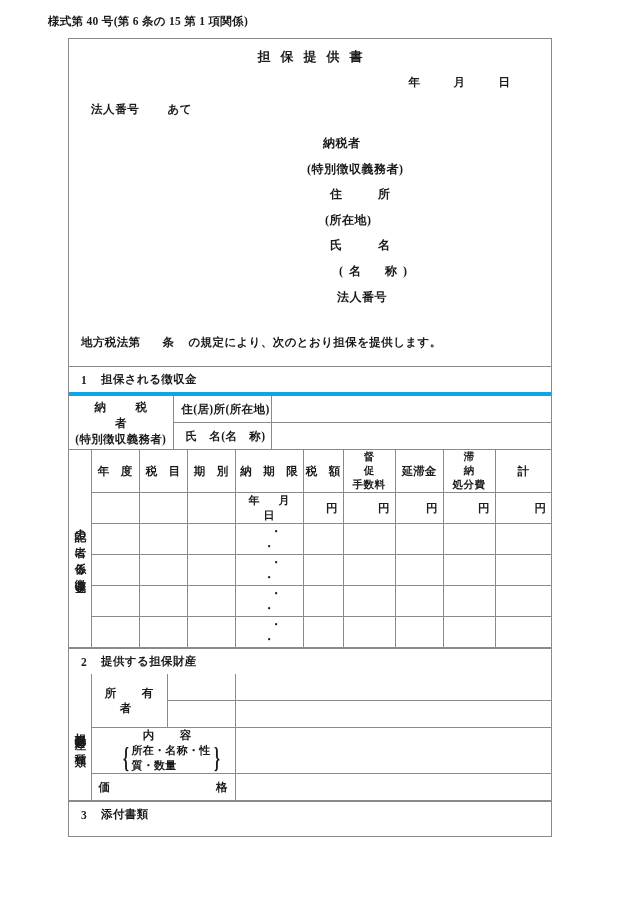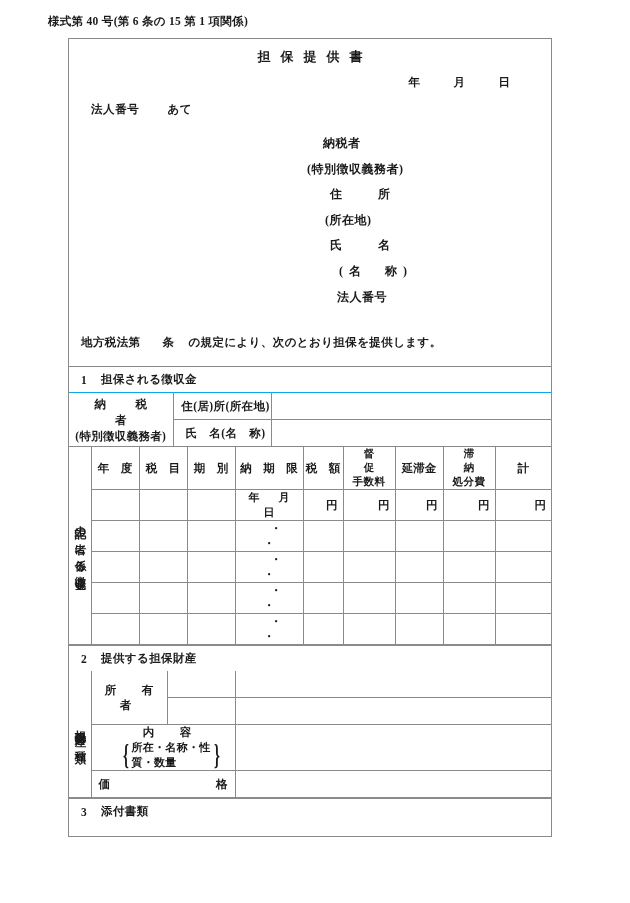--- a/index.html
+++ b/index.html
@@ -123,21 +123,21 @@
     border: 1px solid #8a8a8a;
     padding: 0;
     text-align: center;
     vertical-align: middle;
     height: 26px;
   }
   table.grid td.noleft  { border-left: none; }
   table.grid td.noright { border-right: none; }
   table.grid tr:first-child td { border-top: none; }
 
-  .t-payer { border-top: 1px solid #0ea5e9; }
+  .t-payer { border-top: 4px solid #0ea5e9; }
   .payer-label {
     font-size: 11.5px;
     line-height: 16px;
     letter-spacing: 0.3px;
   }
   .payer-label .l1 { letter-spacing: 9px; padding-left: 9px; display:block;}
   .payer-label .l2 { display:block; }
   .cell-left {
     text-align: left;
     padding-left: 7px !important;

